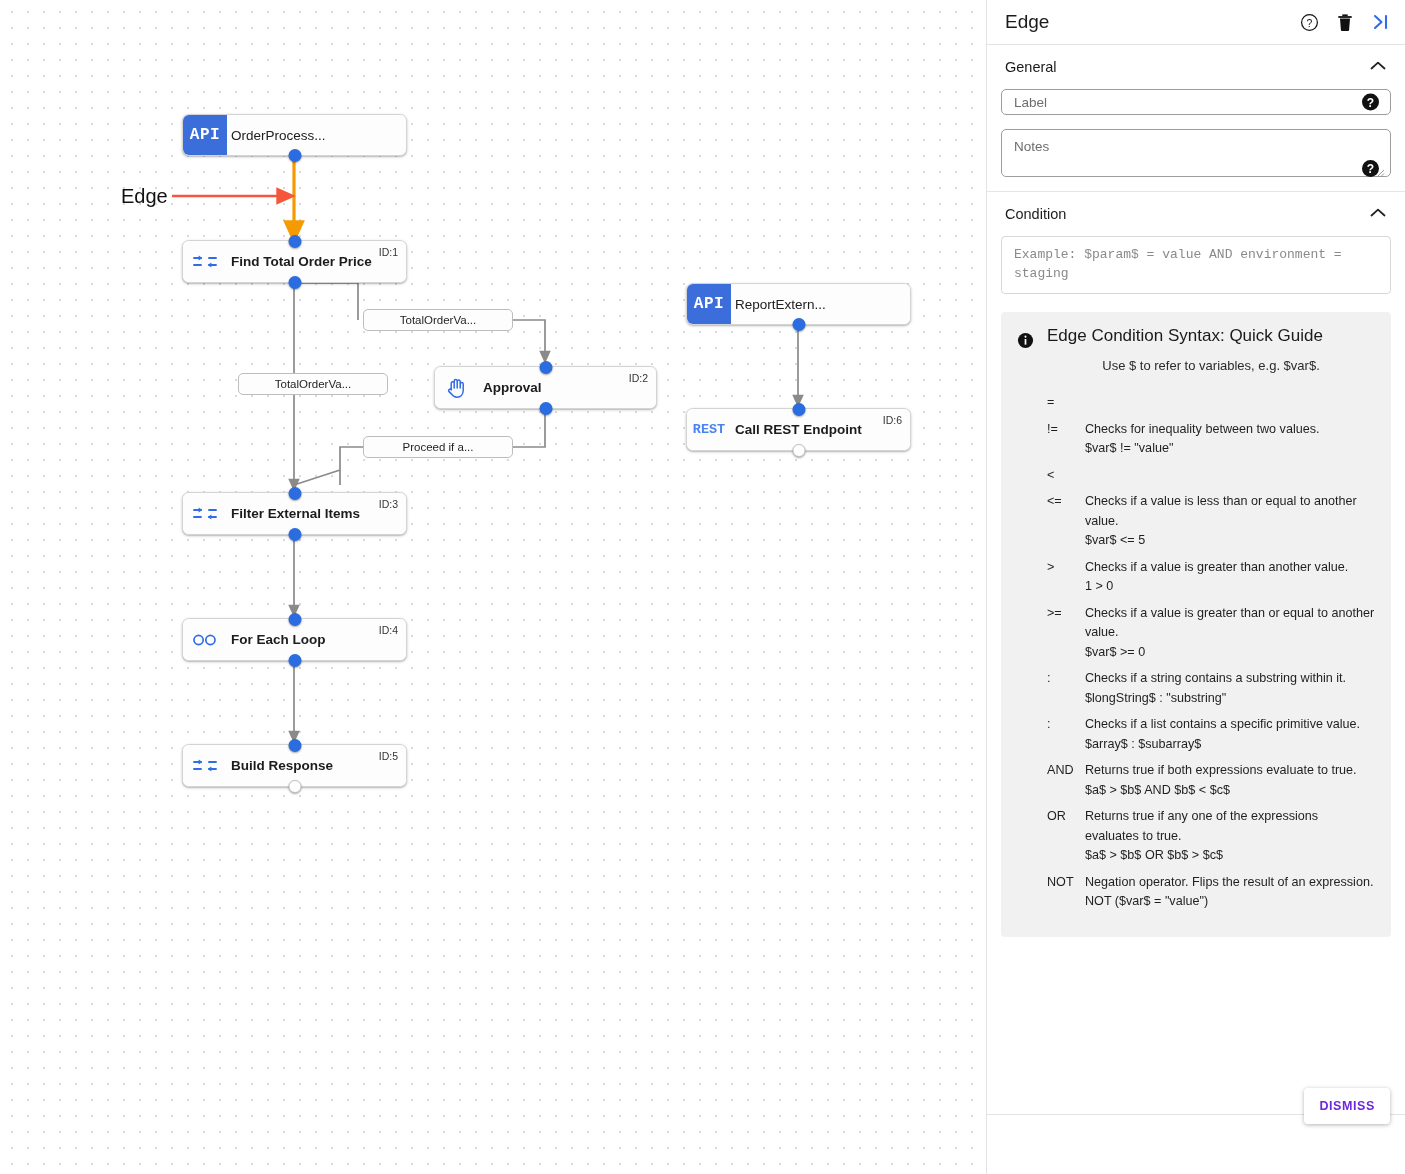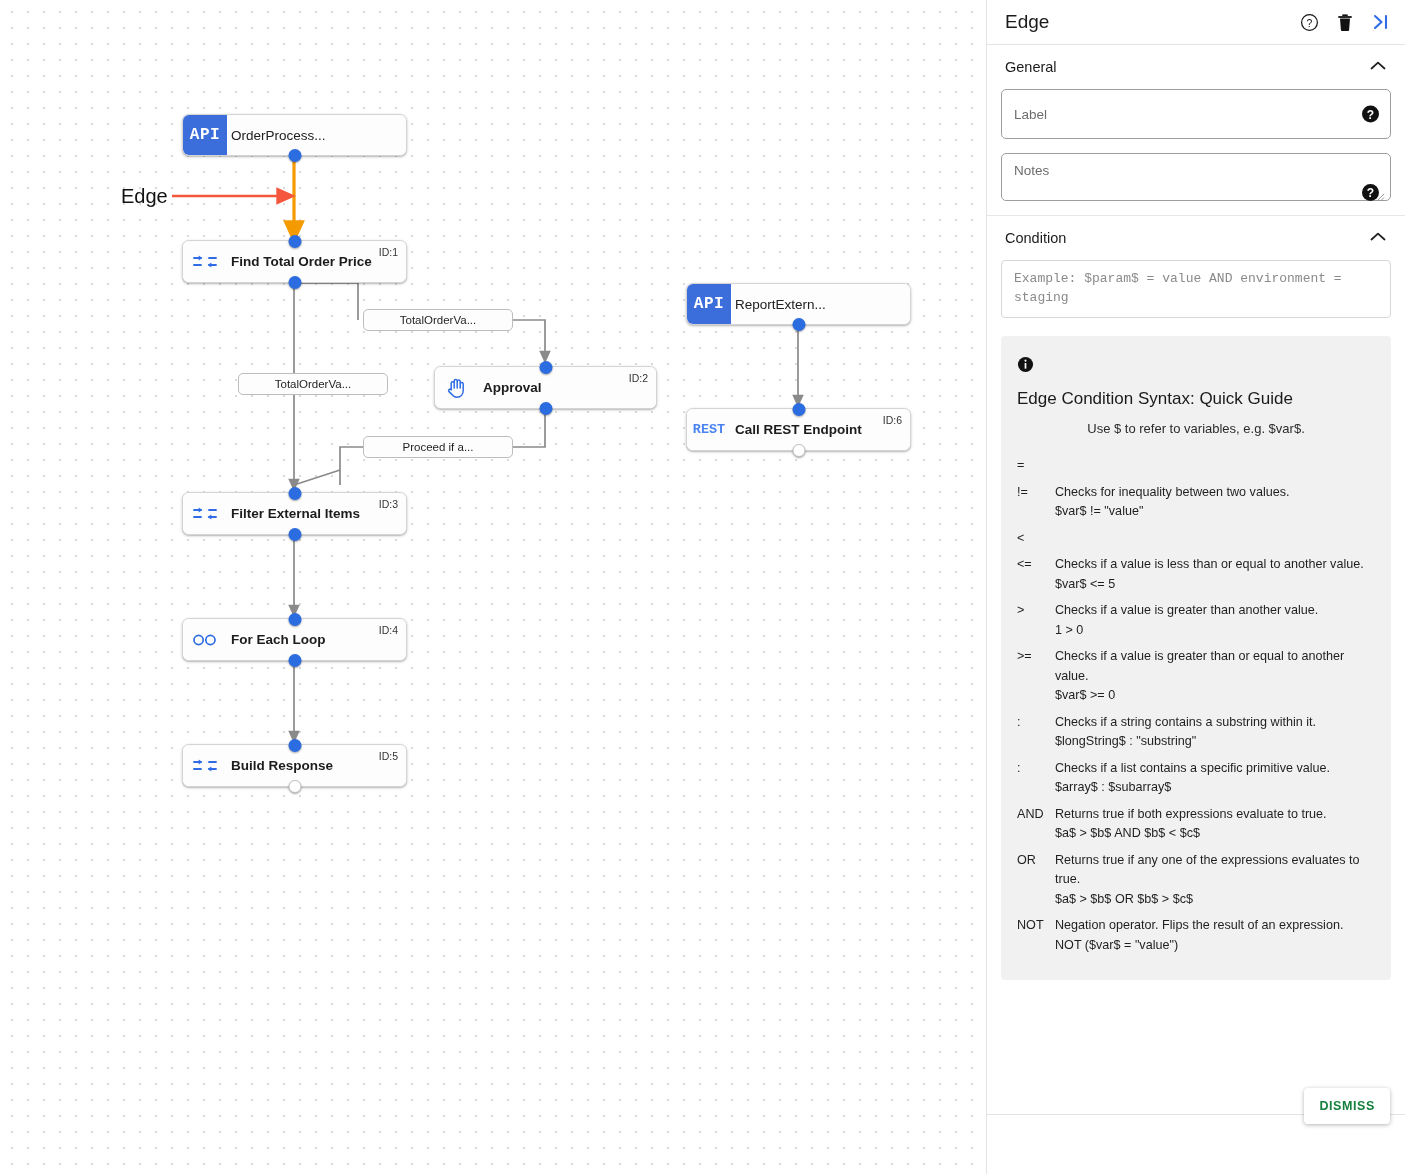--- a/index.html
+++ b/index.html
@@ -117,21 +117,21 @@
   .section-head .caret { margin-left: auto; }
 
   .field {
     border: 1px solid #9e9e9e;
     border-radius: 5px;
     background: #fff;
     position: relative;
     display: flex; align-items: center;
     margin-bottom: 14px;
   }
-  .field.label-field { height: 50px; padding: 0 38px 0 12px; }
+  .field.label-field { height: 26px; padding: 0 38px 0 12px; }
   .field.notes-field { height: 48px; padding: 9px 38px 0 12px; align-items: flex-start; }
   .field .ph { color: #6d6d6d; font-size: 13.5px; }
   .help-dot {
     position: absolute; right: 11px; top: 50%; transform: translateY(-50%);
     width: 17px; height: 17px; border-radius: 50%;
     background: #111; color: #fff; font-size: 12px; font-weight: 700;
     display:flex; align-items:center; justify-content:center;
     font-family: "Liberation Sans", sans-serif;
   }
   .notes-field .help-dot { top: 30px; transform: none; }
@@ -147,21 +147,20 @@
     font-size: 13px; line-height: 1.45; color: #8a8a8a;
   }
 
   .guide {
     background: #f1f1f1;
     border-radius: 4px;
     margin: 0 0 12px 0;
     padding: 14px 16px 18px 16px;
     display: flex;
     gap: 12px;
-    flex-direction: column;
   }
   .guide-icon { flex: 0 0 18px; padding-top: 6px; }
   .guide-main { flex: 1; }
   .guide-title { font-size: 17px; color: #1a1a1a; margin-bottom: 12px; }
   .guide-sub { font-size: 13px; color: #2b2b2b; margin-bottom: 20px; text-align: center; }
   .guide-row { display: flex; margin-bottom: 7px; font-size: 12.6px; color: #1f1f1f; line-height: 1.55; }
   .guide-op { flex: 0 0 38px; color:#1f1f1f; }
   .guide-desc { flex: 1; }
   .guide-ex { display: block; }
 
@@ -169,21 +168,21 @@
     height: 60px; flex: 0 0 60px;
     border-top: 1px solid #e3e3e3;
     position: relative;
   }
   #dismiss {
     position: absolute; right: 15px; top: -27px;
     background: #ffffff;
     border: none;
     border-radius: 4px;
     box-shadow: 0 1px 4px rgba(0,0,0,.30);
-    color: #15803d;
+    color: #6d28d9;
     font-size: 12.5px; font-weight: 700; letter-spacing: .6px;
     padding: 11px 15px;
     cursor: pointer;
     font-family: "Liberation Sans", sans-serif;
   }
 </style>
 </head>
 <body>
 
 <div id="app">

